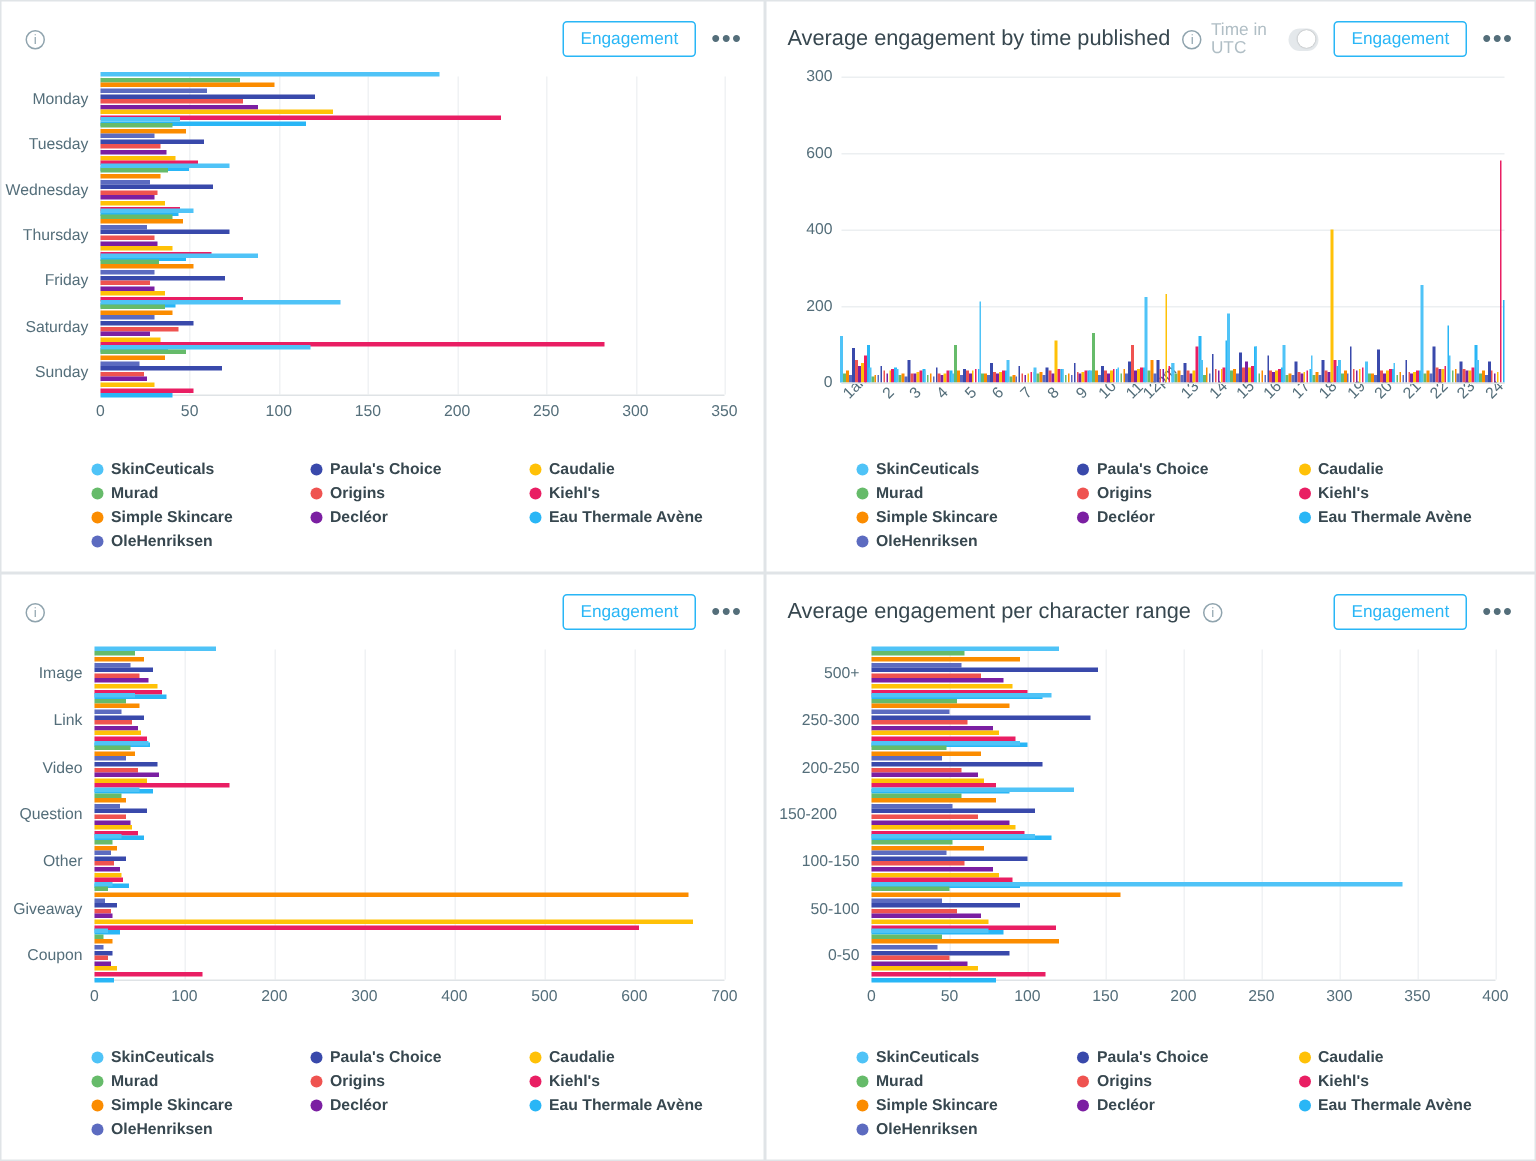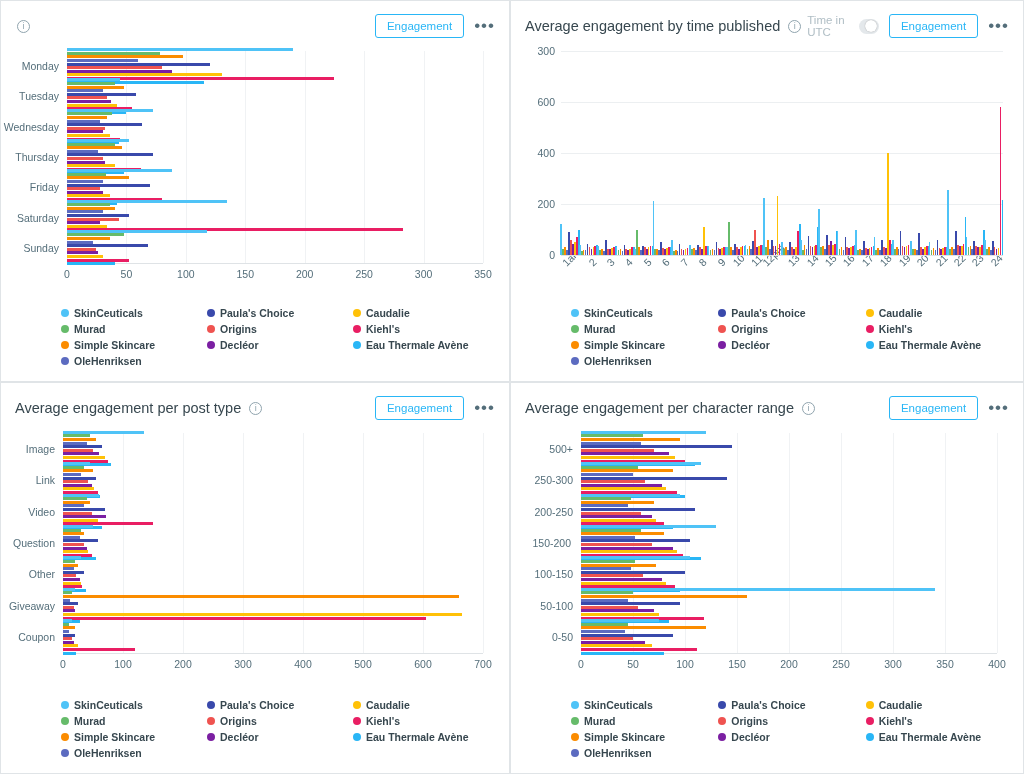--- a/index.html
+++ b/index.html
@@ -572,21 +572,20 @@
           </div>
           <div class="legend-item" style="visibility: hidden; grid-area: 4 / 2;"></div>
           <div class="legend-item" style="visibility: hidden; grid-area: 4 / 3;"></div>
         </div>
     </div>
   </div>
 
   <div class="panel">
     <div class="panel-inner">
       <div class="panel-head">
-        <span class="panel-title">Average engagement per post type</span>
         <span class="info-icon">i</span>
         <span class="head-right">
           <button class="metric-btn">Engagement</button>
           <span class="dots">•••</span>
         </span>
       </div>
       <div class="plot" id="plot2" style="position: absolute; left: 14px; top: 44px; right: 14px; height: 248px;">
           <div class="ylab" style="right: 440px; top: 21.7143px;">Image</div>
           <div class="ylab" style="right: 440px; top: 53.1429px;">Link</div>
           <div class="ylab" style="right: 440px; top: 84.5714px;">Video</div>
@@ -736,21 +735,21 @@
         <span class="info-icon">i</span>
         <span class="head-right">
           <button class="metric-btn">Engagement</button>
           <span class="dots">•••</span>
         </span>
       </div>
       <div class="plot" id="plot3" style="position: absolute; left: 14px; top: 44px; right: 14px; height: 248px;">
           <div class="ylab" style="right: 436px; top: 21.7143px;">500+</div>
           <div class="ylab" style="right: 436px; top: 53.1429px;">250-300</div>
           <div class="ylab" style="right: 436px; top: 84.5714px;">200-250</div>
-          <div class="ylab" style="right: 438px; top: 116px;">150-200</div>
+          <div class="ylab" style="right: 451px; top: 116px;">150-200</div>
           <div class="ylab" style="right: 436px; top: 147.429px;">100-150</div>
           <div class="ylab" style="right: 436px; top: 178.857px;">50-100</div>
           <div class="ylab" style="right: 436px; top: 210.286px;">0-50</div>
           <div class="vline" style="left: 56px; top: 6px; height: 220px;"></div>
           <div class="xtick" style="left: 56px; top: 231px;">0</div>
           <div class="vline" style="left: 108px; top: 6px; height: 220px;"></div>
           <div class="xtick" style="left: 108px; top: 231px;">50</div>
           <div class="vline" style="left: 160px; top: 6px; height: 220px;"></div>
           <div class="xtick" style="left: 160px; top: 231px;">100</div>
           <div class="vline" style="left: 212px; top: 6px; height: 220px;"></div>

